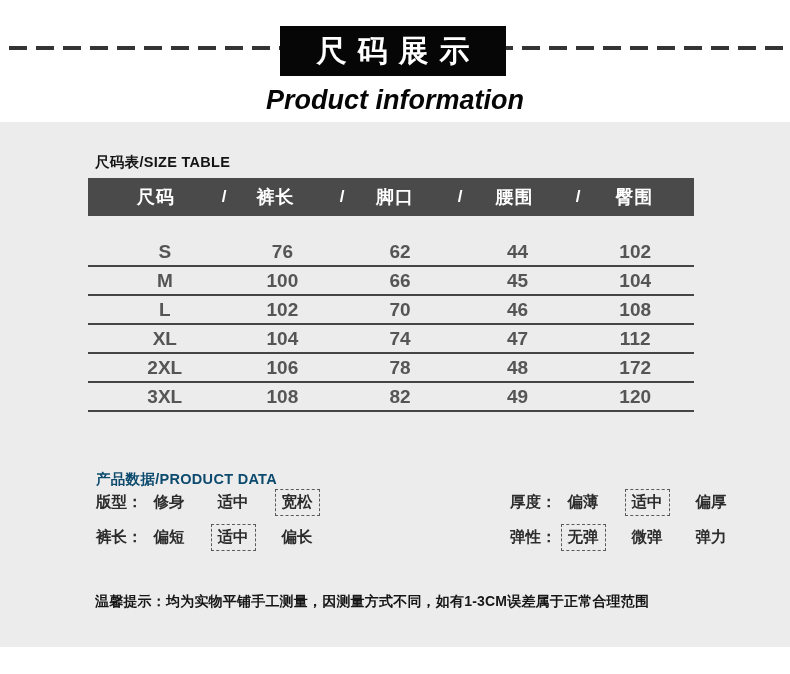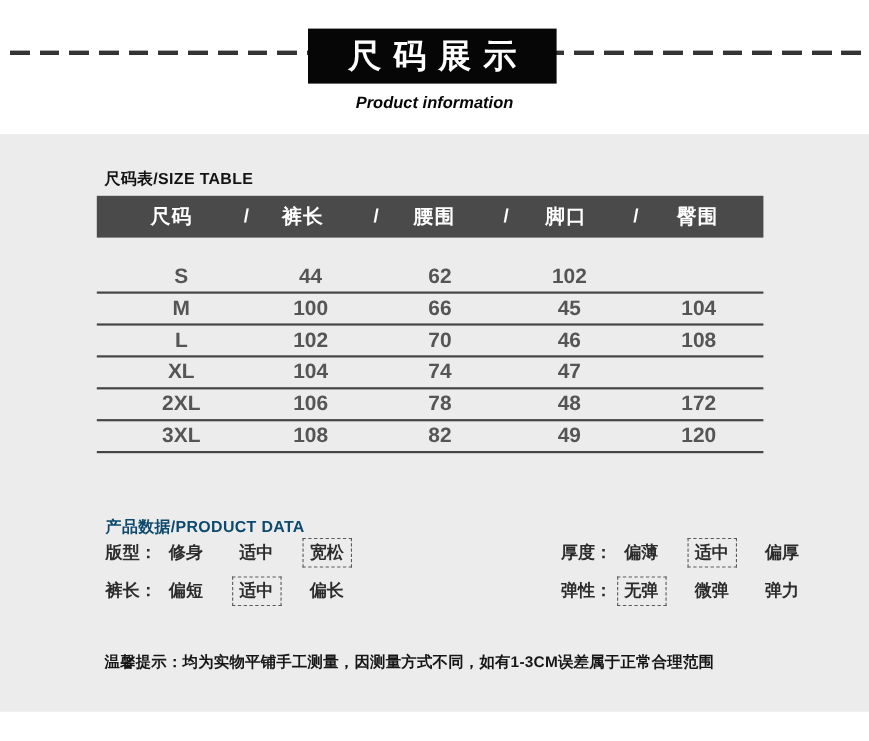--- a/index.html
+++ b/index.html
@@ -42,21 +42,21 @@
     font-weight: bold;
     letter-spacing: 11px;
     padding-left: 11px;
     white-space: nowrap;
   }
   .subtitle {
     position: absolute;
     top: 85px;
     left: 0; right: 0;
     text-align: center;
-    font-size: 15px;
+    font-size: 27px;
     font-weight: bold;
     font-style: italic;
     color: #060606;
     letter-spacing: 0px;
   }
 
   
   .panel {
     position: absolute;
     top: 122px;
@@ -199,35 +199,36 @@
   <div class="subtitle">Product information</div>
 
   <div class="panel">
 
     <div class="section-label">尺码表/SIZE TABLE</div>
 
     <div class="thead">
       <div class="hgrid">
         <span class="hcell">尺码</span>
         <span class="hcell">裤长</span>
+        <span class="hcell">脚口</span>
         <span class="hcell">腰围</span>
-        <span class="hcell">脚口</span>
         <span class="hcell">臀围</span>
       </div>
       <span class="slash s1">/</span>
       <span class="slash s2">/</span>
       <span class="slash s3">/</span>
       <span class="slash s4">/</span>
     </div>
 
     <div class="tbody">
       <div class="trow first">
         <span class="tcell">S</span>
+        <span class="tcell">76</span>
+        <span class="tcell">62</span>
         <span class="tcell">44</span>
-        <span class="tcell">62</span>
         <span class="tcell">102</span>
       </div>
       <div class="trow">
         <span class="tcell">M</span>
         <span class="tcell">100</span>
         <span class="tcell">66</span>
         <span class="tcell">45</span>
         <span class="tcell">104</span>
       </div>
       <div class="trow">
@@ -235,20 +236,21 @@
         <span class="tcell">102</span>
         <span class="tcell">70</span>
         <span class="tcell">46</span>
         <span class="tcell">108</span>
       </div>
       <div class="trow">
         <span class="tcell">XL</span>
         <span class="tcell">104</span>
         <span class="tcell">74</span>
         <span class="tcell">47</span>
+        <span class="tcell">112</span>
       </div>
       <div class="trow">
         <span class="tcell">2XL</span>
         <span class="tcell">106</span>
         <span class="tcell">78</span>
         <span class="tcell">48</span>
         <span class="tcell">172</span>
       </div>
       <div class="trow">
         <span class="tcell">3XL</span>

